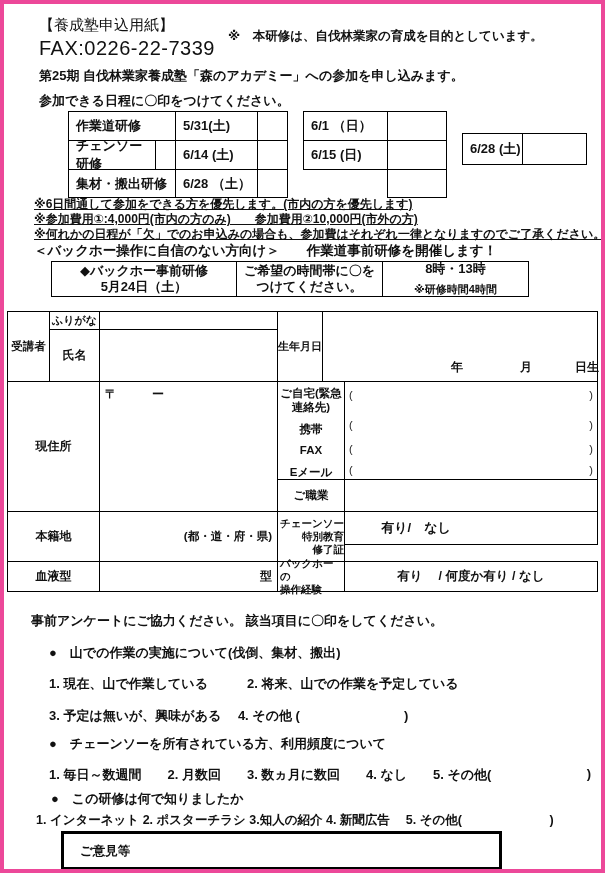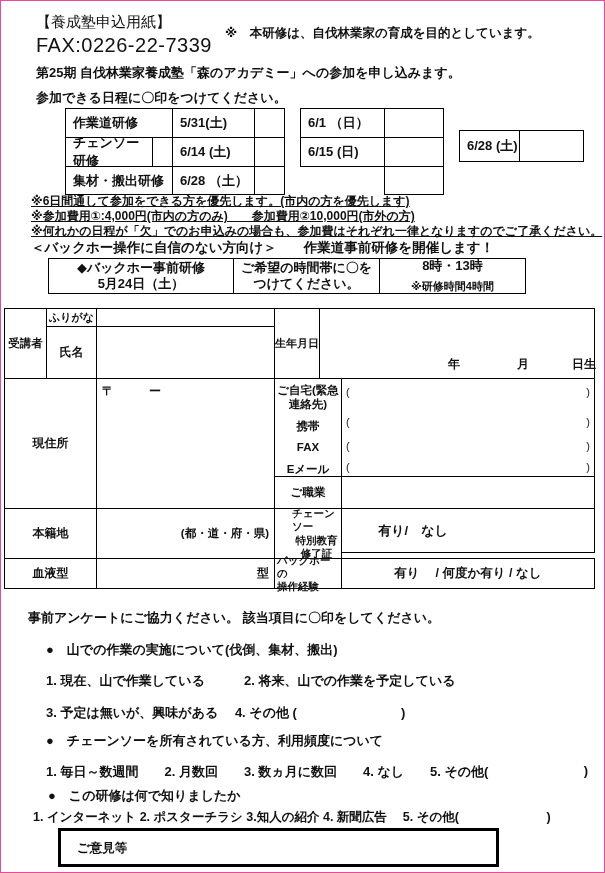--- a/index.html
+++ b/index.html
@@ -1,19 +1,19 @@
 <!DOCTYPE html>
 <html><head>
 <meta charset="utf-8">
 <style>
   html,body{margin:0;padding:0;background:#ffffff;}
   .page{
     position:relative;width:605px;height:873px;background:#ffffff;
     font-family:"Liberation Sans","DejaVu Sans",sans-serif;
-    color:#111;overflow:hidden;border:1px solid #ec4899;box-sizing:border-box;
+    color:#111;overflow:hidden;border:4px solid #ec4899;box-sizing:border-box;
   }
   .abs{position:absolute;white-space:nowrap;}
   .cell{
     position:absolute;border:1px solid #000;box-sizing:border-box;
     display:flex;align-items:center;background:#fff;
   }
   .b{font-weight:700;}
   .sb{font-weight:600;}
   .ctr{justify-content:center;text-align:center;}
   .left{justify-content:flex-start;padding-left:7px;margin-left:16px;}
@@ -132,26 +132,26 @@
     <span>ご職業</span>
   </div>
   <div class="cell" style="left:340px;top:475px;width:254px;height:33px;"></div>
 
   <div class="cell ctr b" style="left:3px;top:507px;width:93px;height:51px;font-size:12px;">
     <span>本籍地</span>
   </div>
   <div class="cell right b" style="left:95px;top:507px;width:179px;height:51px;font-size:11.5px;">
     <span>(都・道・府・県)</span>
   </div>
-  <div class="cell col b" style="left:273px;top:507px;width:68px;height:51px;font-size:10.5px;align-items:center;padding-left:17px;">
+  <div class="cell col b" style="left:273px;top:507px;width:68px;height:51px;font-size:10.5px;align-items:flex-end;padding-left:2px;">
     <span>チェーンソー</span>
     <span>特別教育</span>
     <span>修了証</span>
   </div>
-  <div class="cell ctr b" style="left:340px;top:507px;width:254px;height:45px;font-size:13px;padding-right:110px;box-sizing:border-box;">
+  <div class="cell ctr b" style="left:340px;top:507px;width:254px;height:34px;font-size:13px;padding-right:110px;box-sizing:border-box;">
     <span>有り/　なし</span>
   </div>
 
   <div class="cell ctr b" style="left:3px;top:557px;width:93px;height:31px;font-size:12px;">
     <span>血液型</span>
   </div>
   <div class="cell right b" style="left:95px;top:557px;width:179px;height:31px;font-size:12px;">
     <span>型</span>
   </div>
   <div class="cell col b" style="left:273px;top:557px;width:68px;height:31px;font-size:10.5px;align-items:flex-start;padding-left:2px;">

